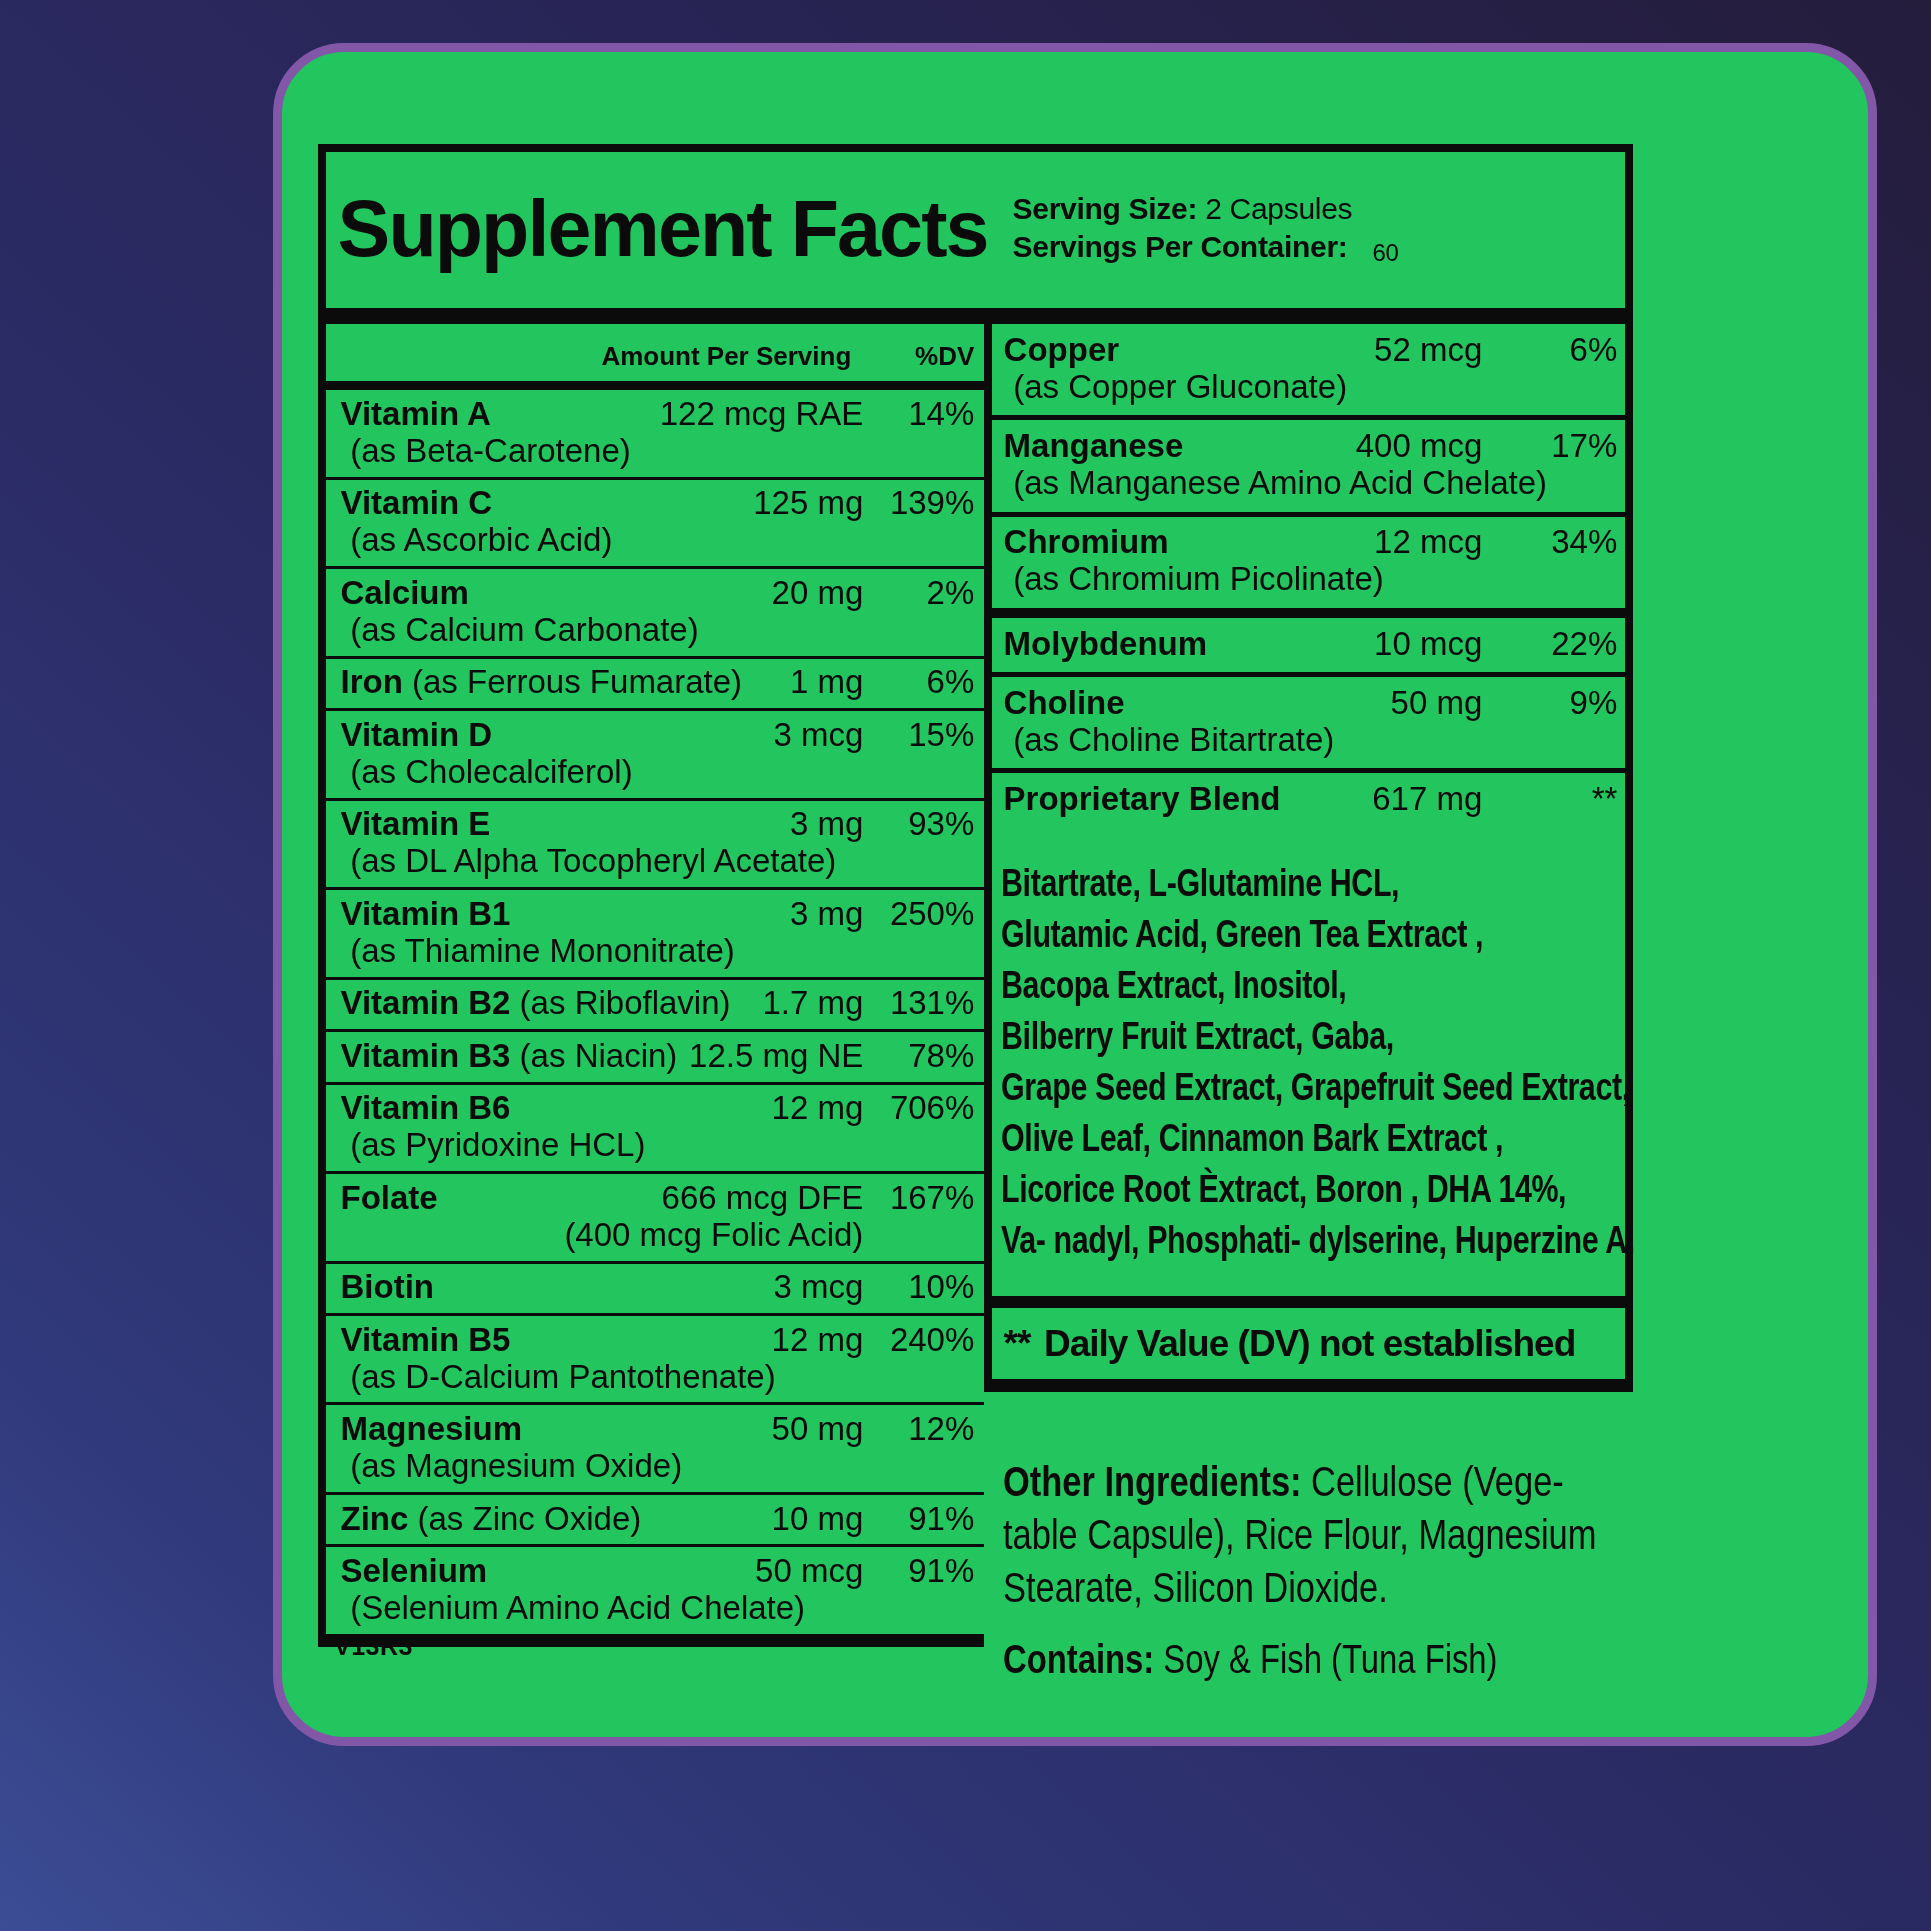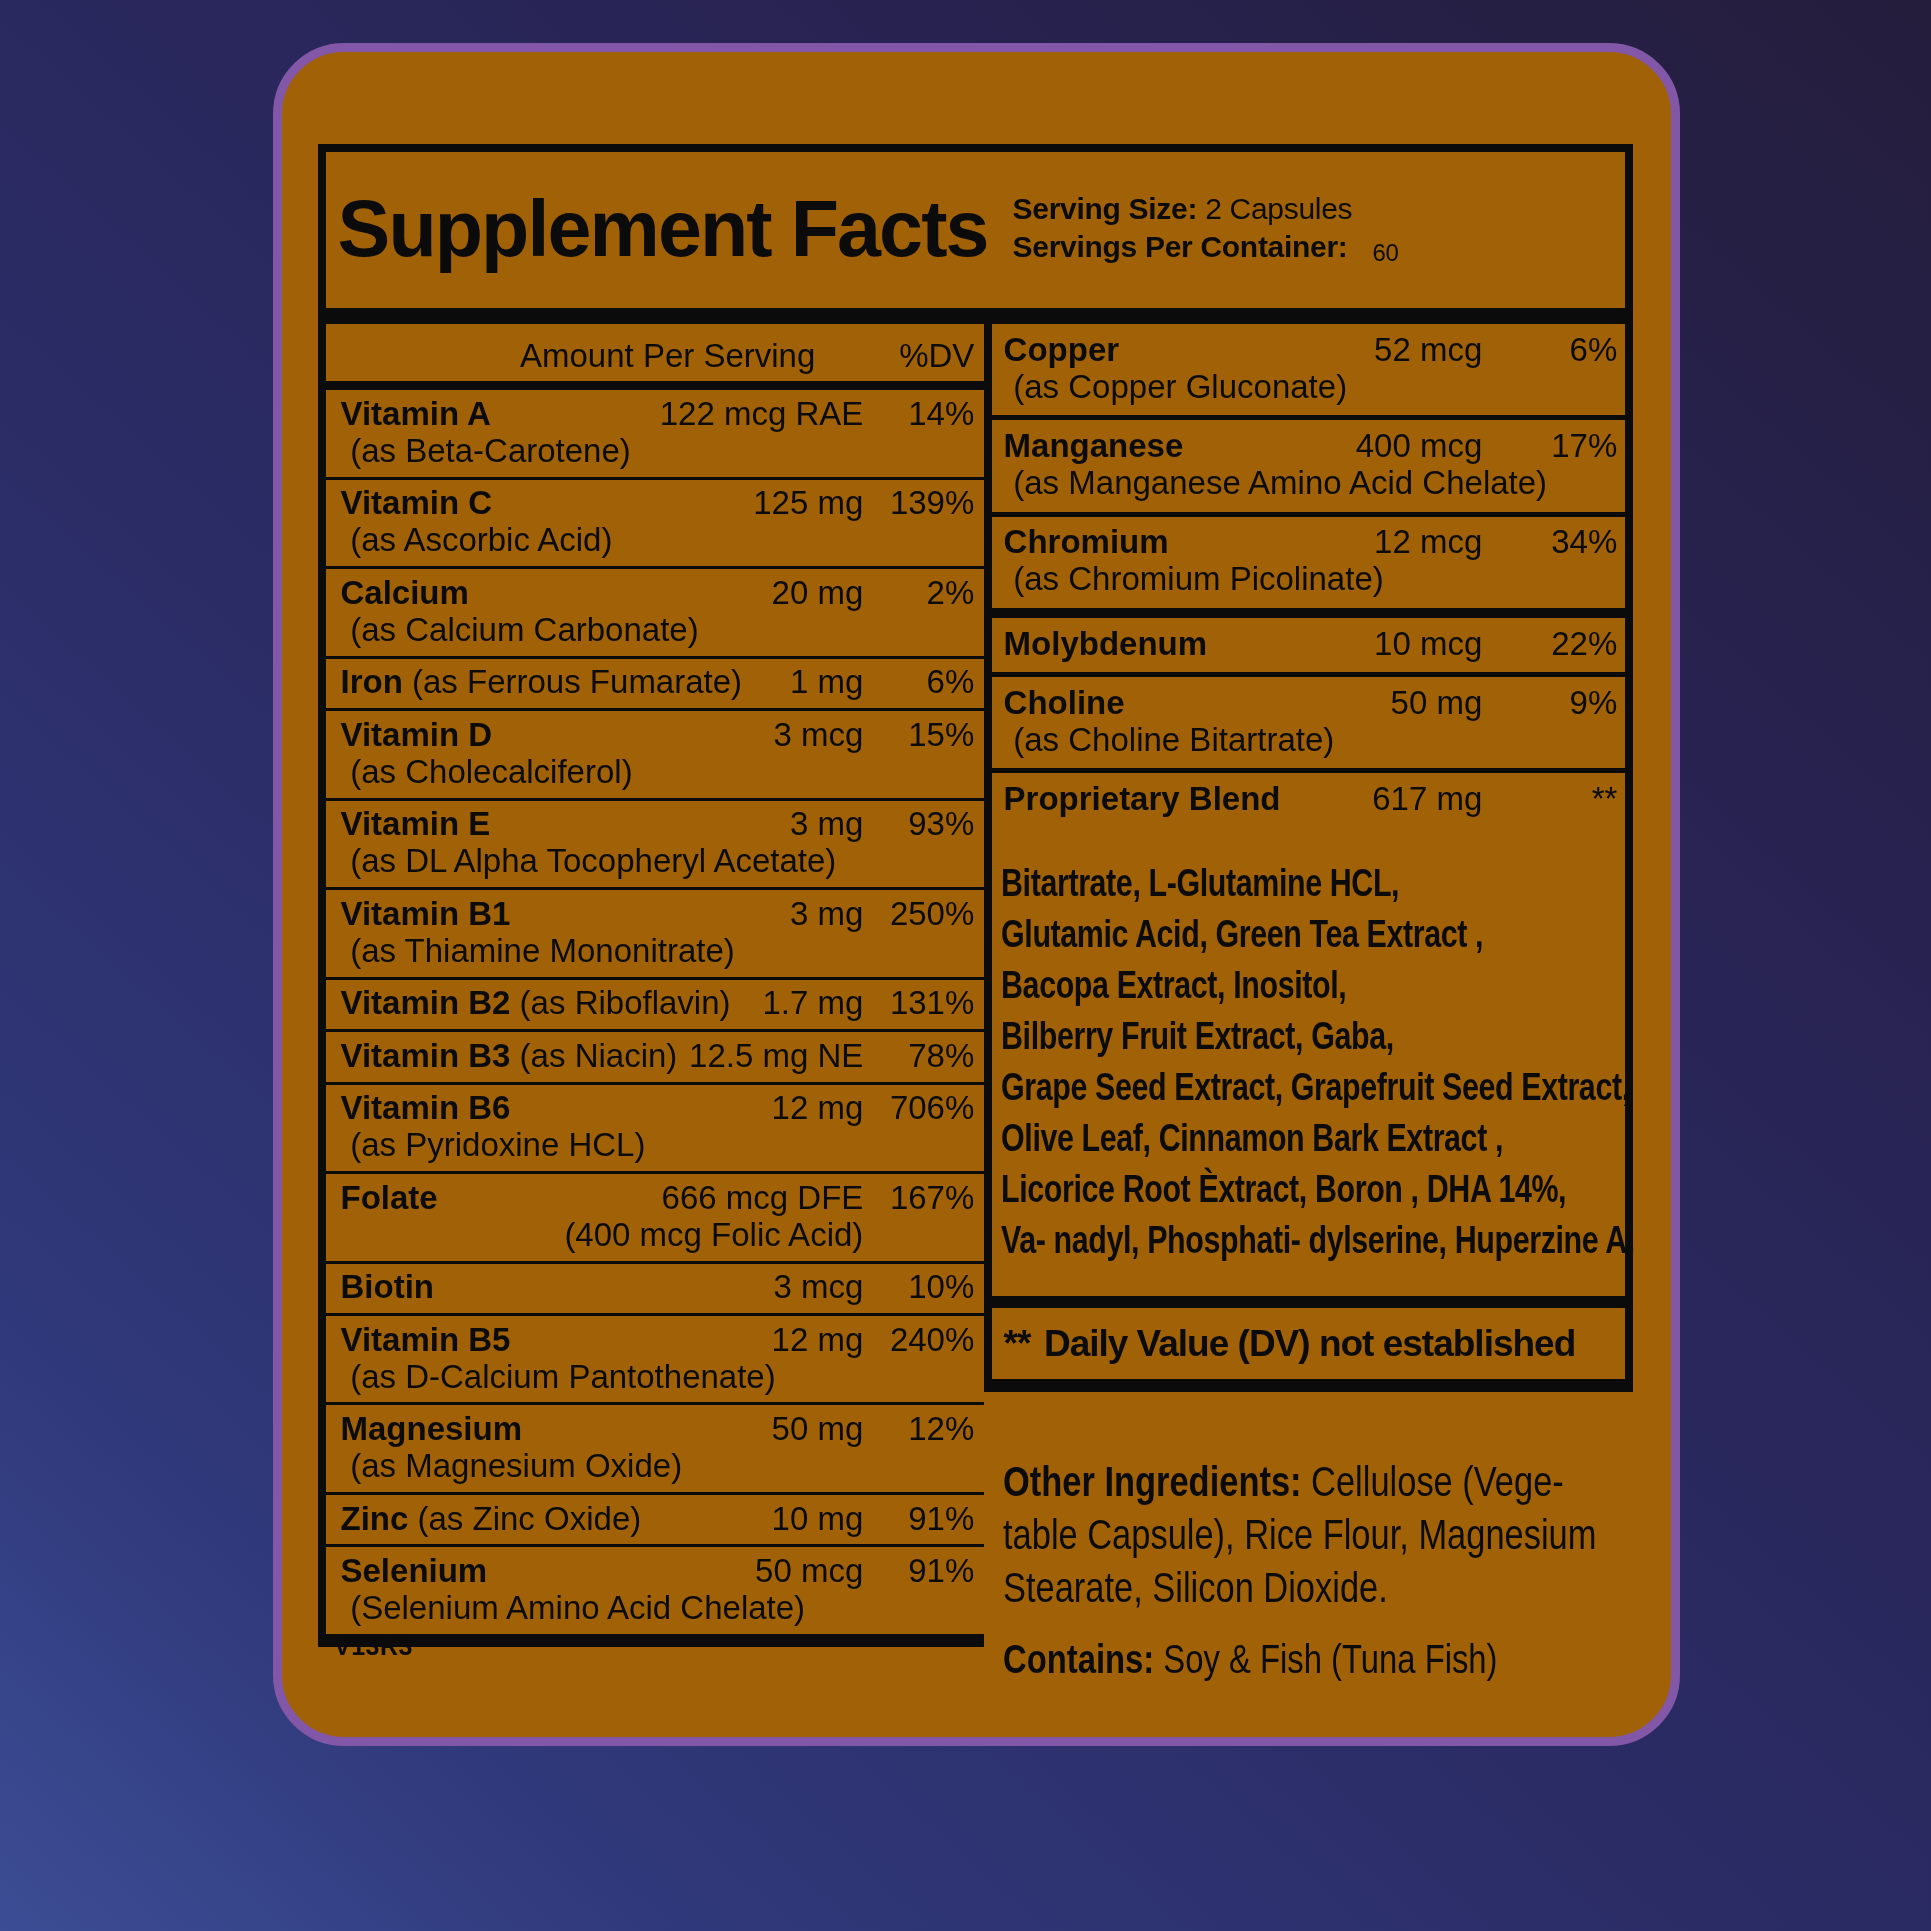--- a/index.html
+++ b/index.html
@@ -11,41 +11,41 @@
   *{margin:0;padding:0;box-sizing:border-box;}
   html,body{width:1931px;height:1931px;}
   body{
     position:relative;
     font-family:"Liberation Sans","DejaVu Sans",sans-serif;
     color:var(--ink);
     background:linear-gradient(222deg,var(--bg-start) 0%,#282455 32%,#2b2c66 58%,#30397b 84%,var(--bg-end) 100%);
     overflow:hidden;
   }
   .card{
-    position:absolute;left:273px;top:43px;width:1407px;height:1703px;
-    background:#a16207;border:9.7px solid var(--card-border);border-radius:71px;
+    position:absolute;left:273px;top:43px;width:1604px;height:1703px;
+    background:#22c55e;border:9.7px solid var(--card-border);border-radius:71px;
   }
   .facts{position:absolute;left:36px;top:92px;width:1315px;}
   
   .facts-header{
     display:flex;align-items:center;height:180px;
     border:8.7px solid var(--ink);border-bottom:16.4px solid var(--ink);
     padding:0 0 1.9px 11.6px;
   }
   .title{font-size:79px;font-weight:bold;letter-spacing:-1.9px;white-space:nowrap;}
   .serving-block{margin-left:25px;font-size:30px;line-height:38px;white-space:nowrap;letter-spacing:-0.3px;}
   .serving-block b{font-weight:bold;}
   .serving-val{font-weight:normal;}
   .servings-val{font-weight:normal;font-size:24px;position:relative;top:3.9px;margin-left:17px;}
   
   .columns{display:flex;align-items:flex-start;}
   .col-left{width:666px;border-left:8.7px solid var(--ink);border-bottom:13.5px solid var(--ink);}
   .col-right{width:649px;border-left:8.7px solid var(--ink);border-right:8.7px solid var(--ink);border-bottom:13.5px solid var(--ink);}
-  .colhead{display:flex;align-items:baseline;font-weight:normal;font-size:33px;line-height:36px;
-    padding:13.5px 9.7px 7.7px 0;border-bottom:9.7px solid var(--ink);gap:36px;}
+  .colhead{display:flex;align-items:baseline;font-weight:bold;font-size:26px;line-height:36px;
+    padding:13.5px 9.7px 7.7px 0;border-bottom:9.7px solid var(--ink);}
   .colhead .spacer{flex:1;}
   .colhead .dv-h{width:111px;text-align:right;margin-left:12px;}
   
   .row{border-bottom:3.9px solid var(--ink);padding:5.8px 9.7px 7.7px 14.5px;font-size:33px;line-height:36px;}
   .rows .row:last-child{border-bottom:none;}
   .l1{display:flex;align-items:baseline;}
   .nm{font-weight:bold;white-space:nowrap;}
   .nm .inline{font-weight:normal;}
   .amt{margin-left:auto;text-align:right;white-space:nowrap;padding-left:9.7px;}
   .dv{width:111px;flex-shrink:0;text-align:right;white-space:nowrap;}

